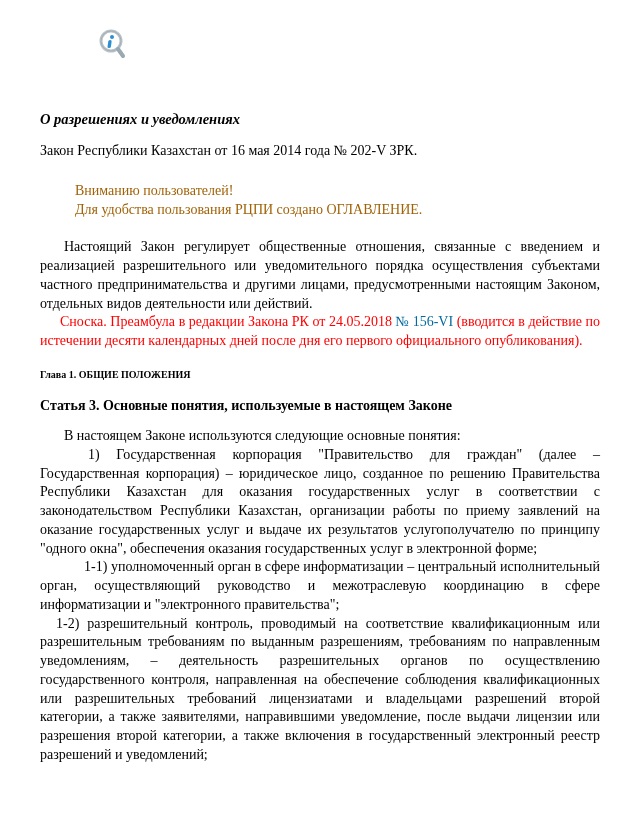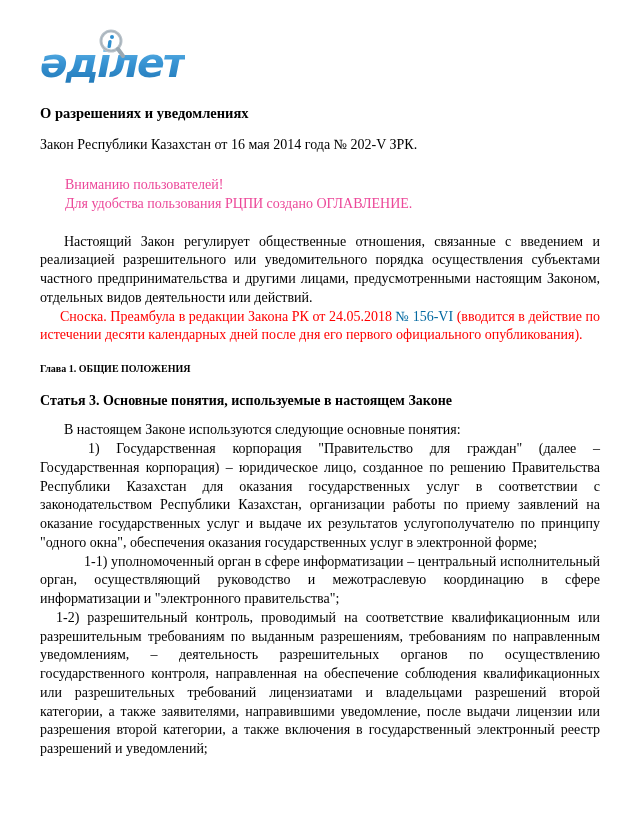--- a/index.html
+++ b/index.html
@@ -47,26 +47,27 @@
     width: 30px;
     height: 32px;
     pointer-events: none;
   }
 
   
   .doc-title {
     font-size: 14.5px;
     font-weight: bold;
     margin: 4px 0 13px 0;
+    font-style: italic;
   }
   .law-line { margin: 0; }
 
   .notice {
-    color: #ec4899;
-    margin: 21px 0 0 25px;
+    color: #a16207;
+    margin: 21px 0 0 35px;
   }
 
   .para {
     margin: 0;
     text-align: justify;
   }
   .preamble { margin-top: 19px; text-indent: 24px; }
   .footnote { color: #ff0000; text-indent: 20px; }
   .footnote .law-link { color: #0369a1; }
 
@@ -85,21 +86,20 @@
   .clause-1 { text-indent: 48px; }
   .clause-2 { text-indent: 44px; font-family: Liberation Serif, serif; }
   .clause-3 { text-indent: 16px; }
 </style>
 </head>
 <body>
 
 <div class="page">
 
   <div class="logo">
-    <span class="logo-text">әділет</span>
     <svg class="magnifier" viewBox="0 0 30 32" xmlns="http://www.w3.org/2000/svg">
       <circle cx="13" cy="12" r="10" fill="#ffffff" fill-opacity="0.88" stroke="#b9c2c9" stroke-width="3"></circle>
       <circle cx="13" cy="12" r="10" fill="none" stroke="#8fa0ab" stroke-width="1" stroke-opacity="0.5"></circle>
       <line x1="20" y1="20" x2="25" y2="27" stroke="#9aa8b2" stroke-width="4" stroke-linecap="round"></line>
       <circle cx="14" cy="8" r="2" fill="#2e8fd0"></circle>
       <rect x="12" y="11" width="3.4" height="8" rx="1.5" fill="#2e8fd0" transform="skewX(-8)"></rect>
     </svg>
   </div>
 
   <h1 class="doc-title">О разрешениях и уведомлениях</h1>

